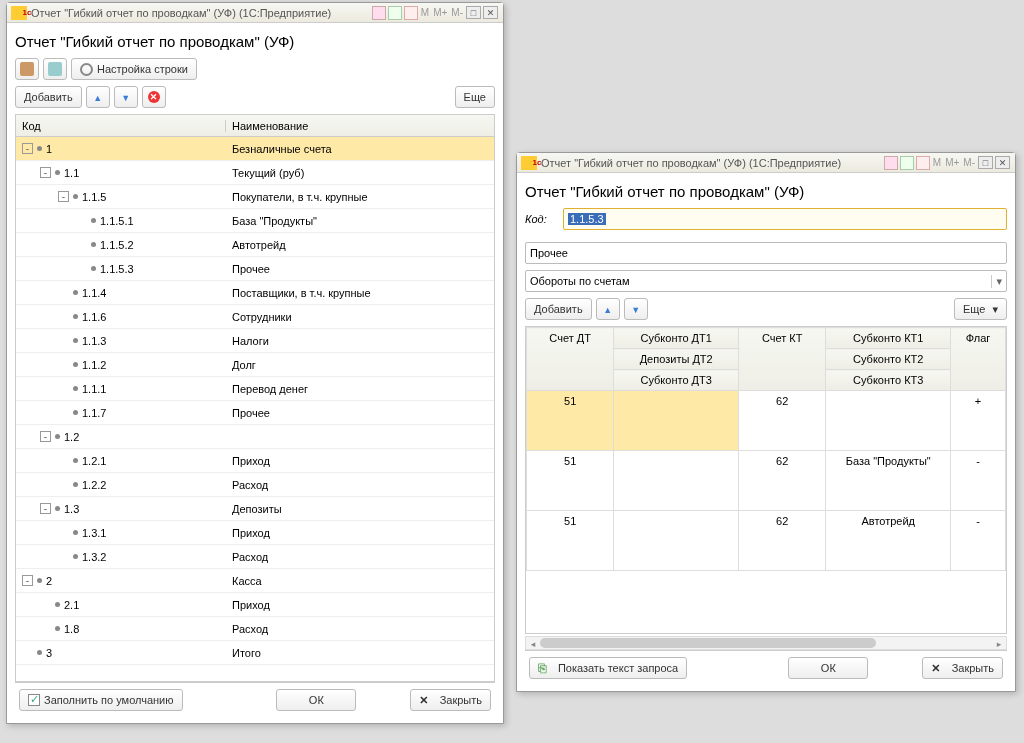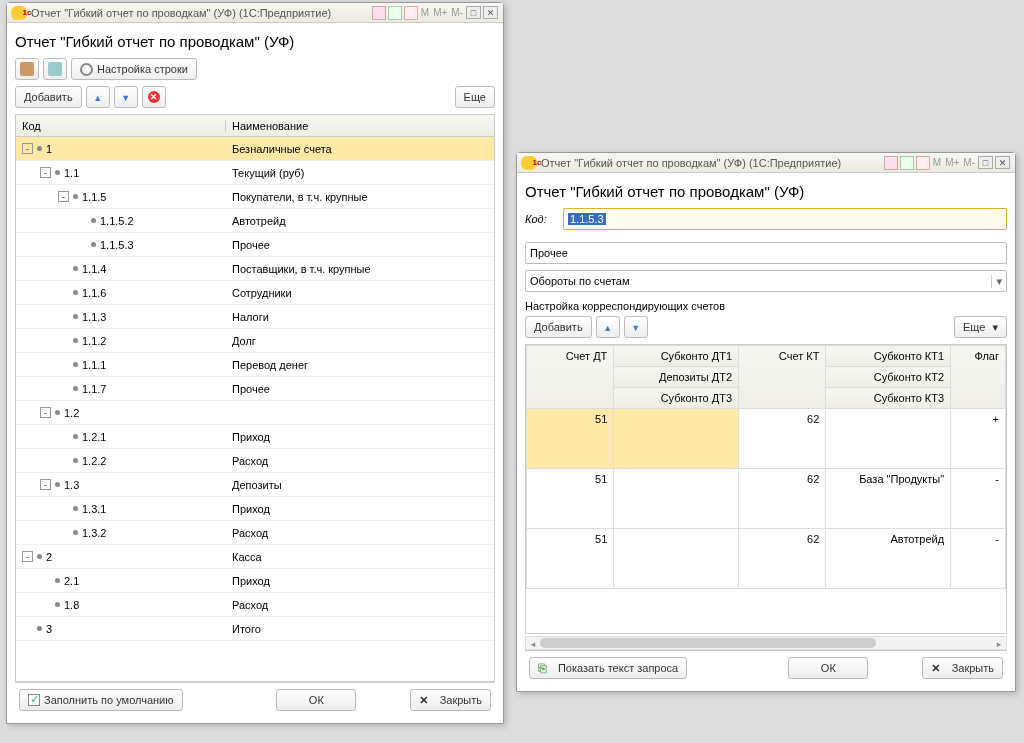--- a/index.html
+++ b/index.html
@@ -1,21 +1,21 @@
 <!DOCTYPE html>
 <html><head>
 <meta charset="utf-8">
 <style>
   * { box-sizing: border-box; margin: 0; padding: 0; }
   body { font-family: Arial, sans-serif; font-size: 11px; background: #ddd; width: 1024px; height: 743px; position: relative; overflow: hidden; }
   .window { position: absolute; background: #fff; border: 1px solid #999; border-radius: 4px 4px 0 0; box-shadow: 2px 2px 6px rgba(0,0,0,0.2); display: flex; flex-direction: column; }
   .w1 { left: 6px; top: 2px; width: 498px; height: 722px; }
   .w2 { left: 516px; top: 152px; width: 500px; height: 540px; }
   .titlebar { height: 20px; background: linear-gradient(#f7f7f3,#eceade); border-bottom: 1px solid #ccc; display: flex; align-items: center; padding: 0 4px; font-size: 11px; color: #555; }
-  .titlebar .ico1c { width: 14px; height: 14px; background: #fc3; border-radius: 6px; margin-right: 4px; display:inline-flex;align-items:center;justify-content:center;font-size:8px;font-weight:bold;color:#b00;padding-left:16px;}
+  .titlebar .ico1c { width: 14px; height: 14px; background: #fc3; border-radius: 0; margin-right: 4px; display:inline-flex;align-items:center;justify-content:center;font-size:8px;font-weight:bold;color:#b00;padding-left:16px;}
   .titlebar .mid { flex: 1; }
   .tb-ico { width: 14px; height: 14px; margin: 0 1px; display:inline-block; }
   .tb-mtxt { font-size: 10px; color: #999; margin: 0 2px; cursor:pointer; }
   .tb-btn { width:15px;height:13px;border:1px solid #aaa;background:#eee;margin:0 1px;display:inline-flex;align-items:center;justify-content:center;font-size:9px;color:#555;cursor:pointer;}
   .content { padding: 6px 8px; flex:1; display:flex; flex-direction:column; overflow:hidden;}
   h2.page-title { font-size: 15px; font-weight: normal; margin: 4px 0 8px 0; }
   .toolbar-row { display:flex; align-items:center; gap:4px; margin-bottom:6px; }
   .tbtn { height:22px; border:1px solid #bbb; border-radius:3px; background:linear-gradient(#fff,#eee); padding:0 8px; display:inline-flex; align-items:center; gap:4px; cursor:pointer; font-size:11px; color:#333;}
   .tbtn.icon-only { padding:0; width:24px; justify-content:center;}
   .tbtn .txt{}
@@ -45,21 +45,21 @@
   .lbl{font-size:11px;margin:2px 0 4px 0;}
   .inline-lbl{display:inline-block;width:34px;font-style:italic;}
   .text-input{height:22px;border:1px solid #bbb;border-radius:2px;padding:0 4px;font-size:11px;width:100%;}
   .text-input.selcode{border:1px solid #e0b030;background:#fffdf0;}
   .text-input.selcode .selspan{background:#3a6db8;color:#fff;padding:0 2px;}
   .combo{height:22px;border:1px solid #bbb;border-radius:2px;display:flex;align-items:center;padding:0 4px;cursor:pointer;}
   .combo .val{flex:1;}
   .combo .dd{border-left:1px solid #ccc;padding-left:4px;color:#666;}
   .table-wrap{border:1px solid #ccc;flex:1;overflow:auto;min-height:200px;}
   table.grid{border-collapse:collapse;width:100%;table-layout:fixed;}
-  table.grid th,table.grid td{border:1px solid #ddd;padding:4px 6px;text-align:right;font-size:11px;vertical-align:top;}
+  table.grid th,table.grid td{border:1px solid #ddd;padding:4px 6px;text-align:center;font-size:11px;vertical-align:top;}
   table.grid th{background:linear-gradient(#f7f7f2,#eeeee6);font-weight:normal;}
   table.grid td.sel{background:#ffe9a6;}
   .scroll-track{height:14px;background:#f3f3f3;border:1px solid #ddd;position:relative;margin-top:2px;}
   .scroll-thumb{position:absolute;left:14px;top:1px;height:10px;width:70%;background:#ccc;border-radius:5px;}
   .scroll-arr{position:absolute;top:0;width:14px;height:14px;display:flex;align-items:center;justify-content:center;color:#888;font-size:9px;}
   .scroll-arr.l{left:0;} .scroll-arr.r{right:0;}
   .row-gap{height:6px;}
 </style>
 </head>
 <body>
@@ -141,20 +141,29 @@
               <span class="node-ico"></span>
               <span>1.1.5</span>
             </div>
             <div class="c2">Покупатели, в т.ч. крупные</div>
           </div>
           <div class="tree-row">
             <div class="c1">
               <span class="indent" style="width: 60px;"></span>
               <span class="no-exp"></span>
               <span class="node-ico"></span>
+              <span>1.1.5.1</span>
+            </div>
+            <div class="c2">База "Продукты"</div>
+          </div>
+          <div class="tree-row">
+            <div class="c1">
+              <span class="indent" style="width: 60px;"></span>
+              <span class="no-exp"></span>
+              <span class="node-ico"></span>
               <span>1.1.5.2</span>
             </div>
             <div class="c2">Автотрейд</div>
           </div>
           <div class="tree-row">
             <div class="c1">
               <span class="indent" style="width: 60px;"></span>
               <span class="no-exp"></span>
               <span class="node-ico"></span>
               <span>1.1.5.3</span>
@@ -343,21 +352,20 @@
         </div>
     </div>
     <div class="row-gap"></div>
     <input class="text-input" value="Прочее" style="">
     <div class="row-gap"></div>
     <div class="combo">
       <span class="val">Обороты по счетам</span>
       <span class="dd">▾</span>
     </div>
     <div class="row-gap"></div>
-    <div class="lbl">Настройка корреспондирующих счетов</div>
     <div class="toolbar-row">
       <span class="tbtn">
           <span class="txt">Добавить</span>
         </span>
       <span class="tbtn icon-only">
           <span class="arrow-up"></span>
         </span>
       <span class="tbtn icon-only">
           <span class="arrow-down"></span>
         </span>

